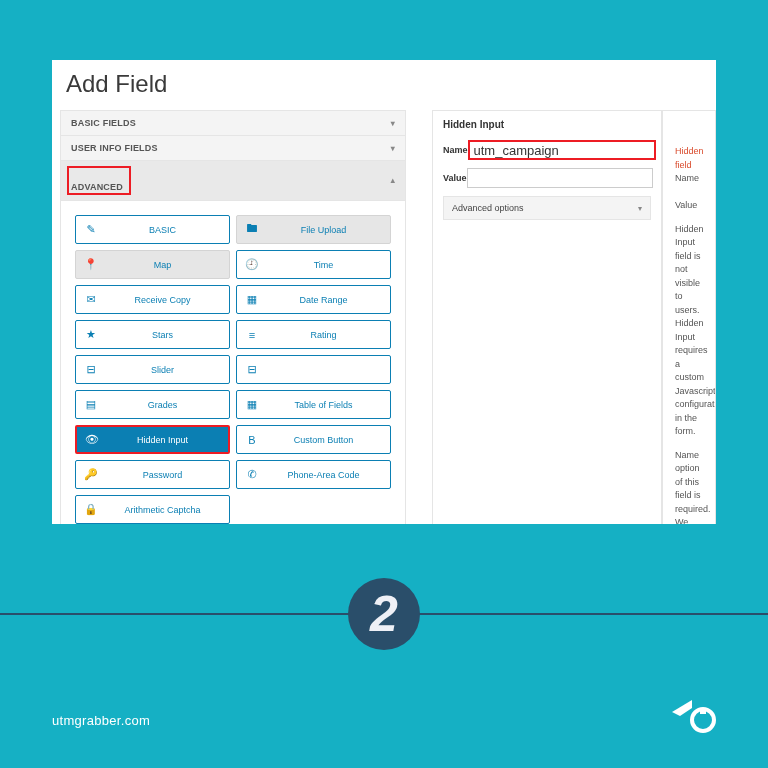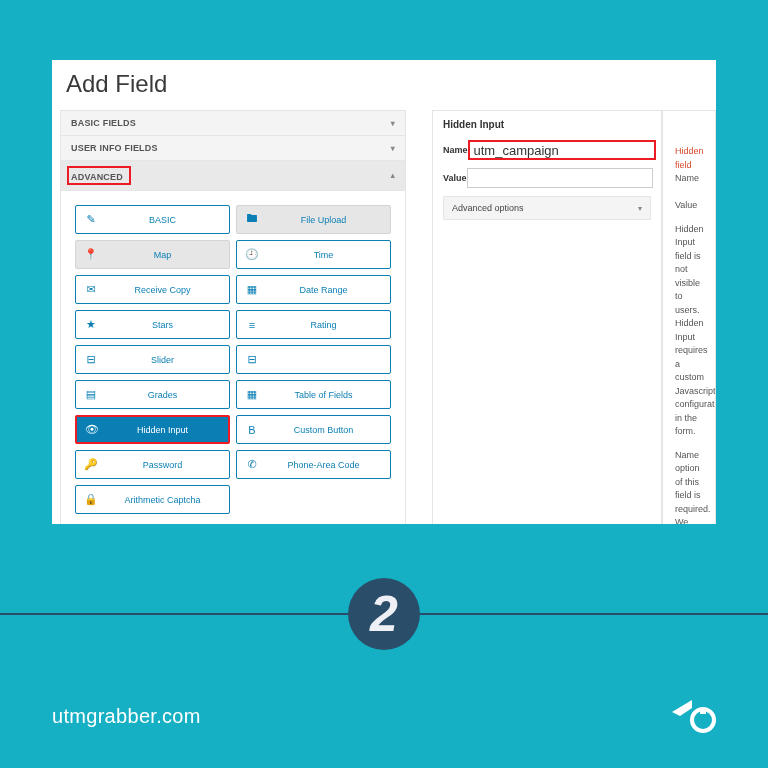--- a/index.html
+++ b/index.html
@@ -42,21 +42,21 @@
   color: #555;
   background: #f4f4f4;
   border-bottom: 1px solid #e5e5e5;
   padding: 7px 10px;
   letter-spacing: 0.2px;
 }
 .accordion-hdr.open { background: #e9e9e9; }
 .accordion-hdr .label { display:inline-block; }
 .accordion-hdr .label.boxed {
   border: 2px solid #ed1c24;
-  padding: 4px 6px 1px 2px;
+  padding: 14px 6px 1px 2px;
   margin: -2px -4px;
 }
 .tri {
   font-size: 8px;
   color: #888;
 }
 .field-grid {
   padding: 14px;
   display: grid;
   grid-template-columns: 1fr 1fr;
@@ -172,21 +172,21 @@
 .bottom-line {
   position:absolute;
   left:0; right:0; top: 613px;
   height: 2px;
   background: #2a4e6a;
 }
 .url {
   position:absolute;
   left: 52px; bottom: 40px;
   color: #fff;
-  font-size: 20px;
+  font-size: 13px;
   font-weight: 300;
   letter-spacing: 0.3px;
 }
 .logo {
   position:absolute;
   right: 52px; bottom: 34px;
   width: 46px; height: 40px;
 }
 </style>
 </head>

